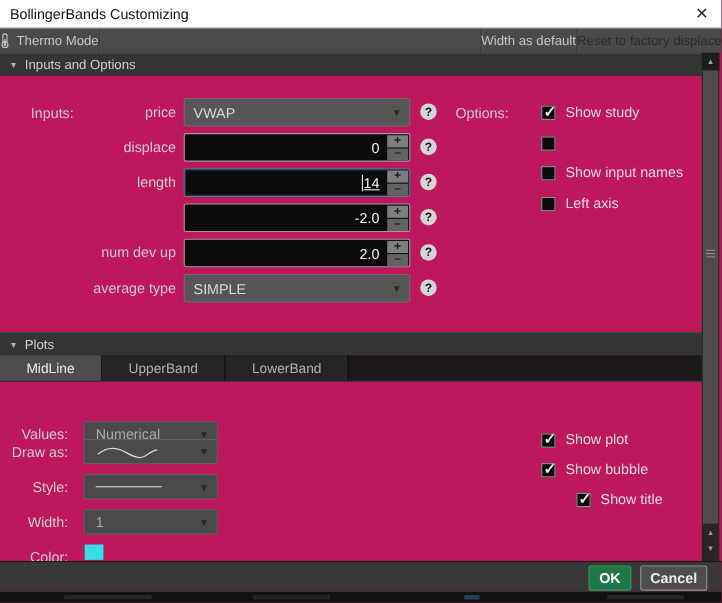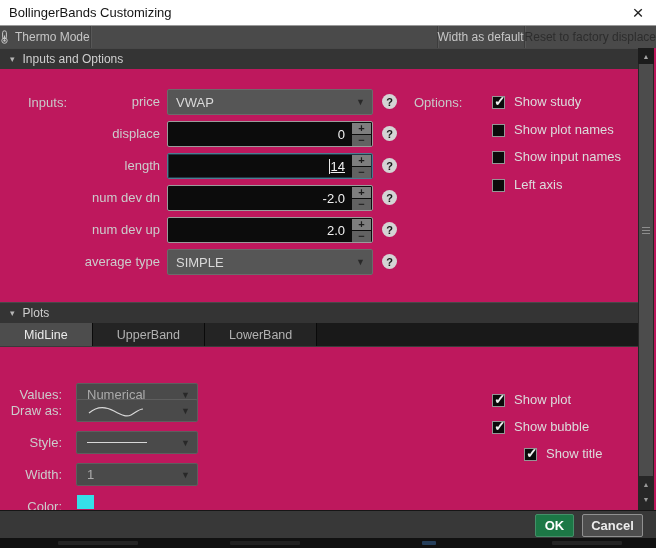--- a/index.html
+++ b/index.html
@@ -169,21 +169,20 @@
       <span>14</span>
       <div class="spin-btns">
         <div class="spin-btn up">+</div>
         <div class="spin-btn down">−</div>
       </div>
     </div>
     <span class="help-icon">?</span>
   </div>
 
   <div class="input-row" style="top:185px;">
-    <span class="row-label">num dev dn</span>
     <div class="field spinner">
       <span>-2.0</span>
       <div class="spin-btns">
         <div class="spin-btn up">+</div>
         <div class="spin-btn down">−</div>
       </div>
     </div>
     <span class="help-icon">?</span>
   </div>
 
@@ -207,21 +206,20 @@
     </div>
     <span class="help-icon">?</span>
   </div>
 
   <div class="checkbox-row" style="top:95px;">
     <span class="checkbox checked"></span>
     <span>Show study</span>
   </div>
   <div class="checkbox-row" style="top:123px;">
     <span class="checkbox"></span>
-    <span>Show plot names</span>
   </div>
   <div class="checkbox-row" style="top:150px;">
     <span class="checkbox"></span>
     <span>Show input names</span>
   </div>
   <div class="checkbox-row" style="top:178px;">
     <span class="checkbox"></span>
     <span>Left axis</span>
   </div>
 

